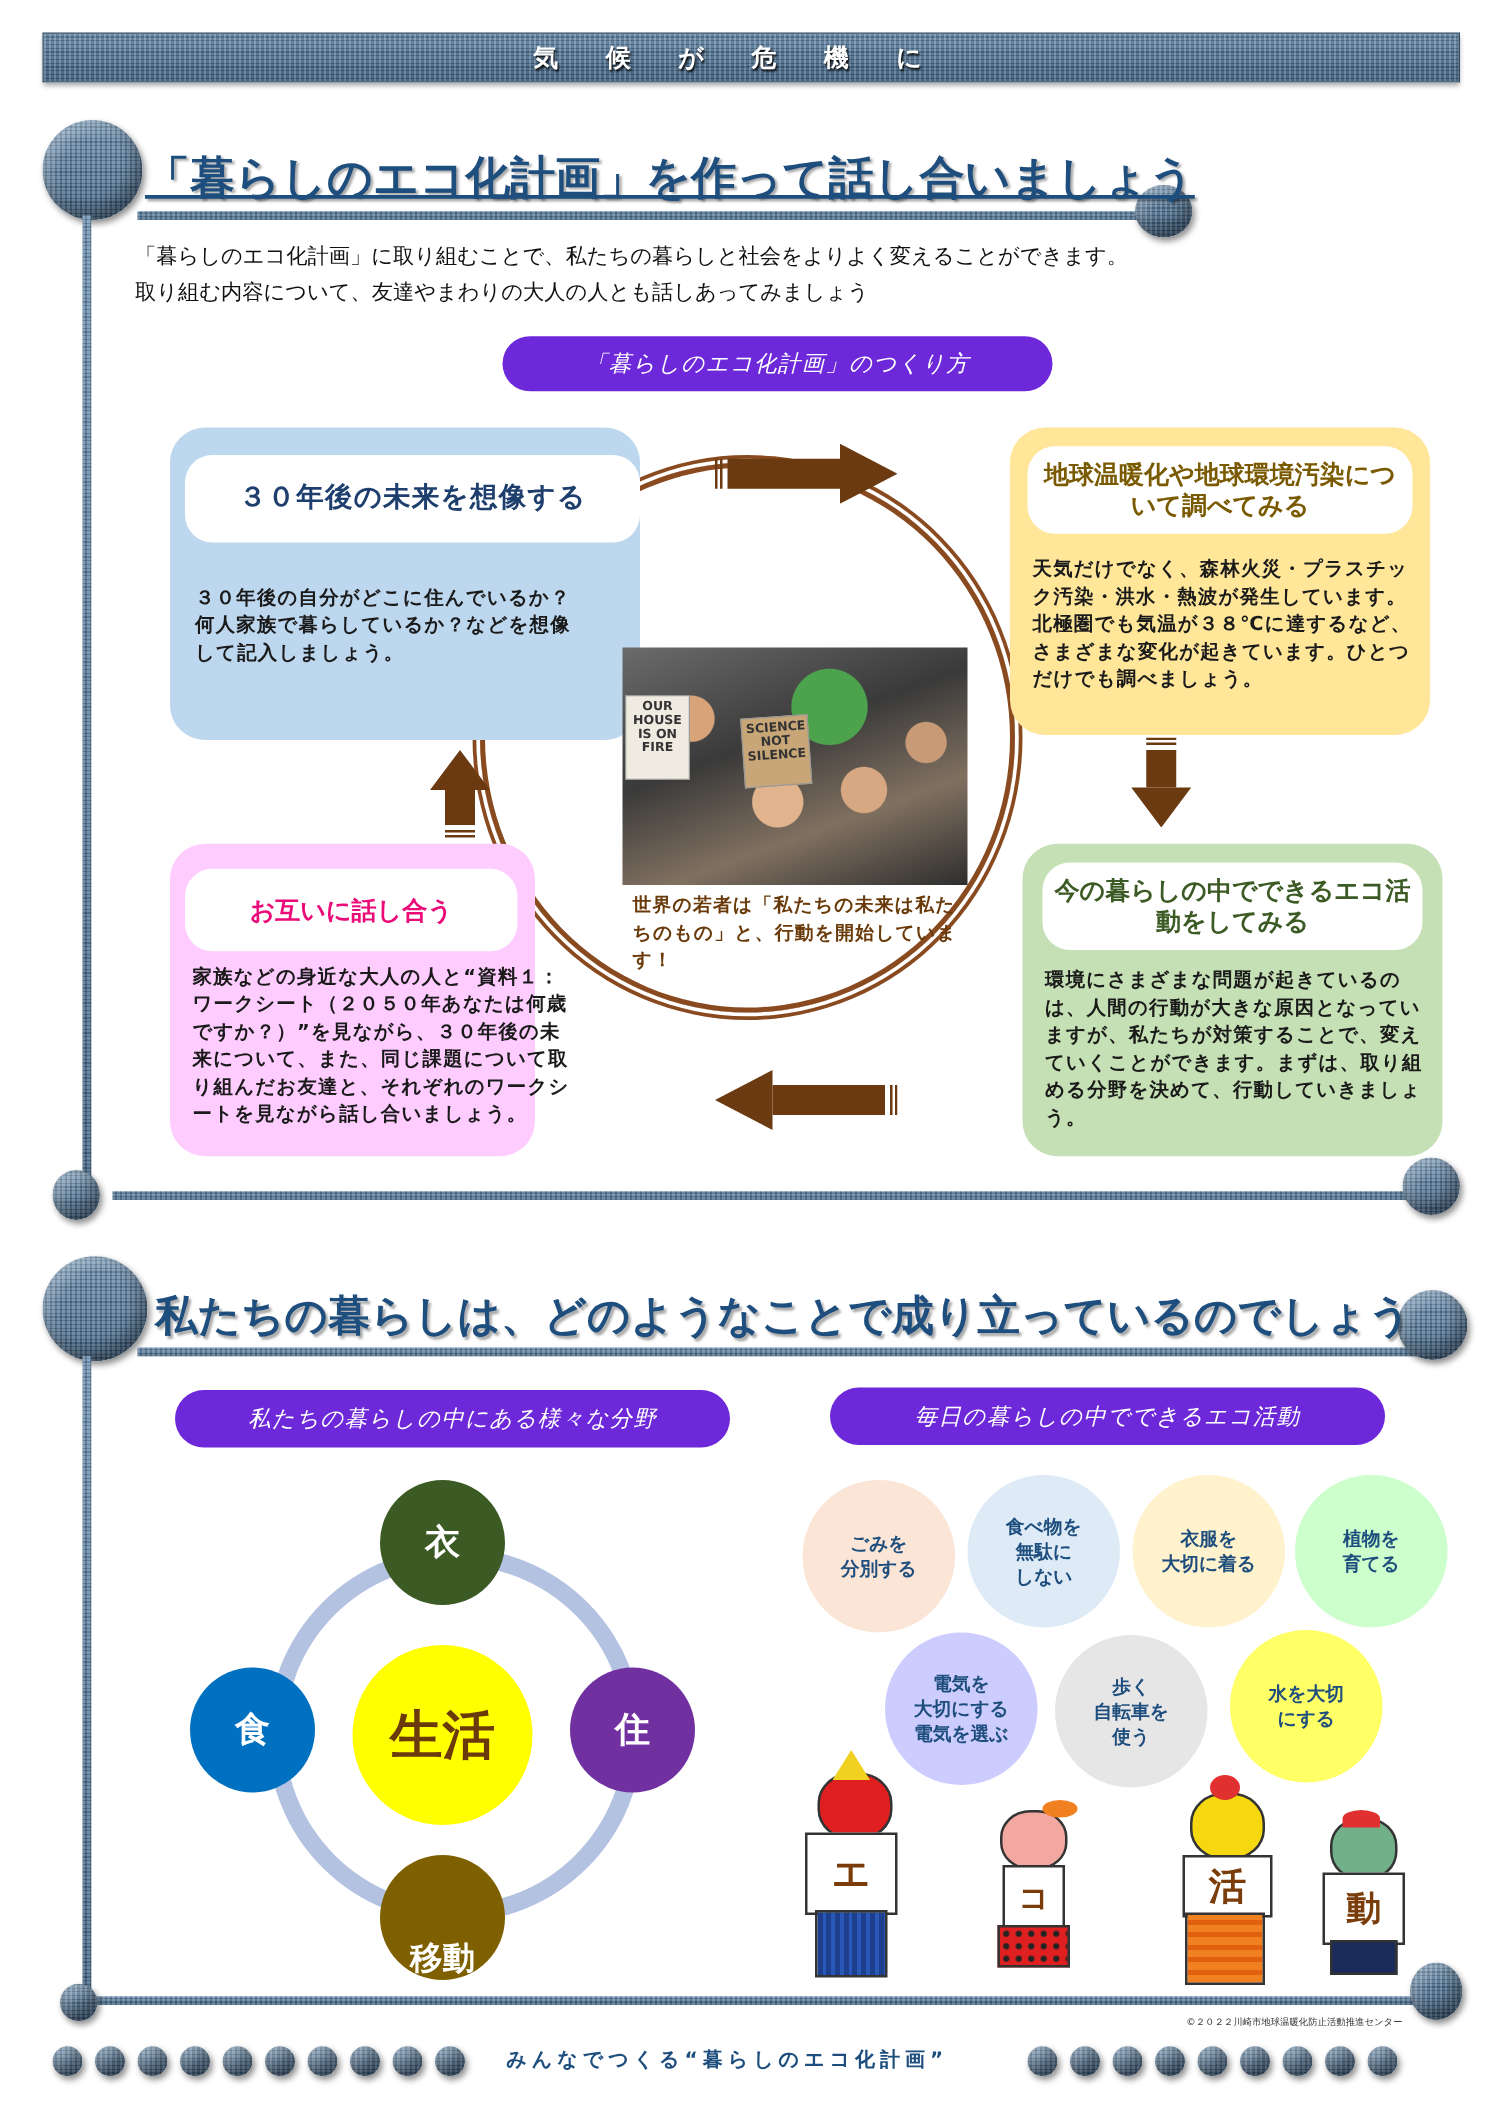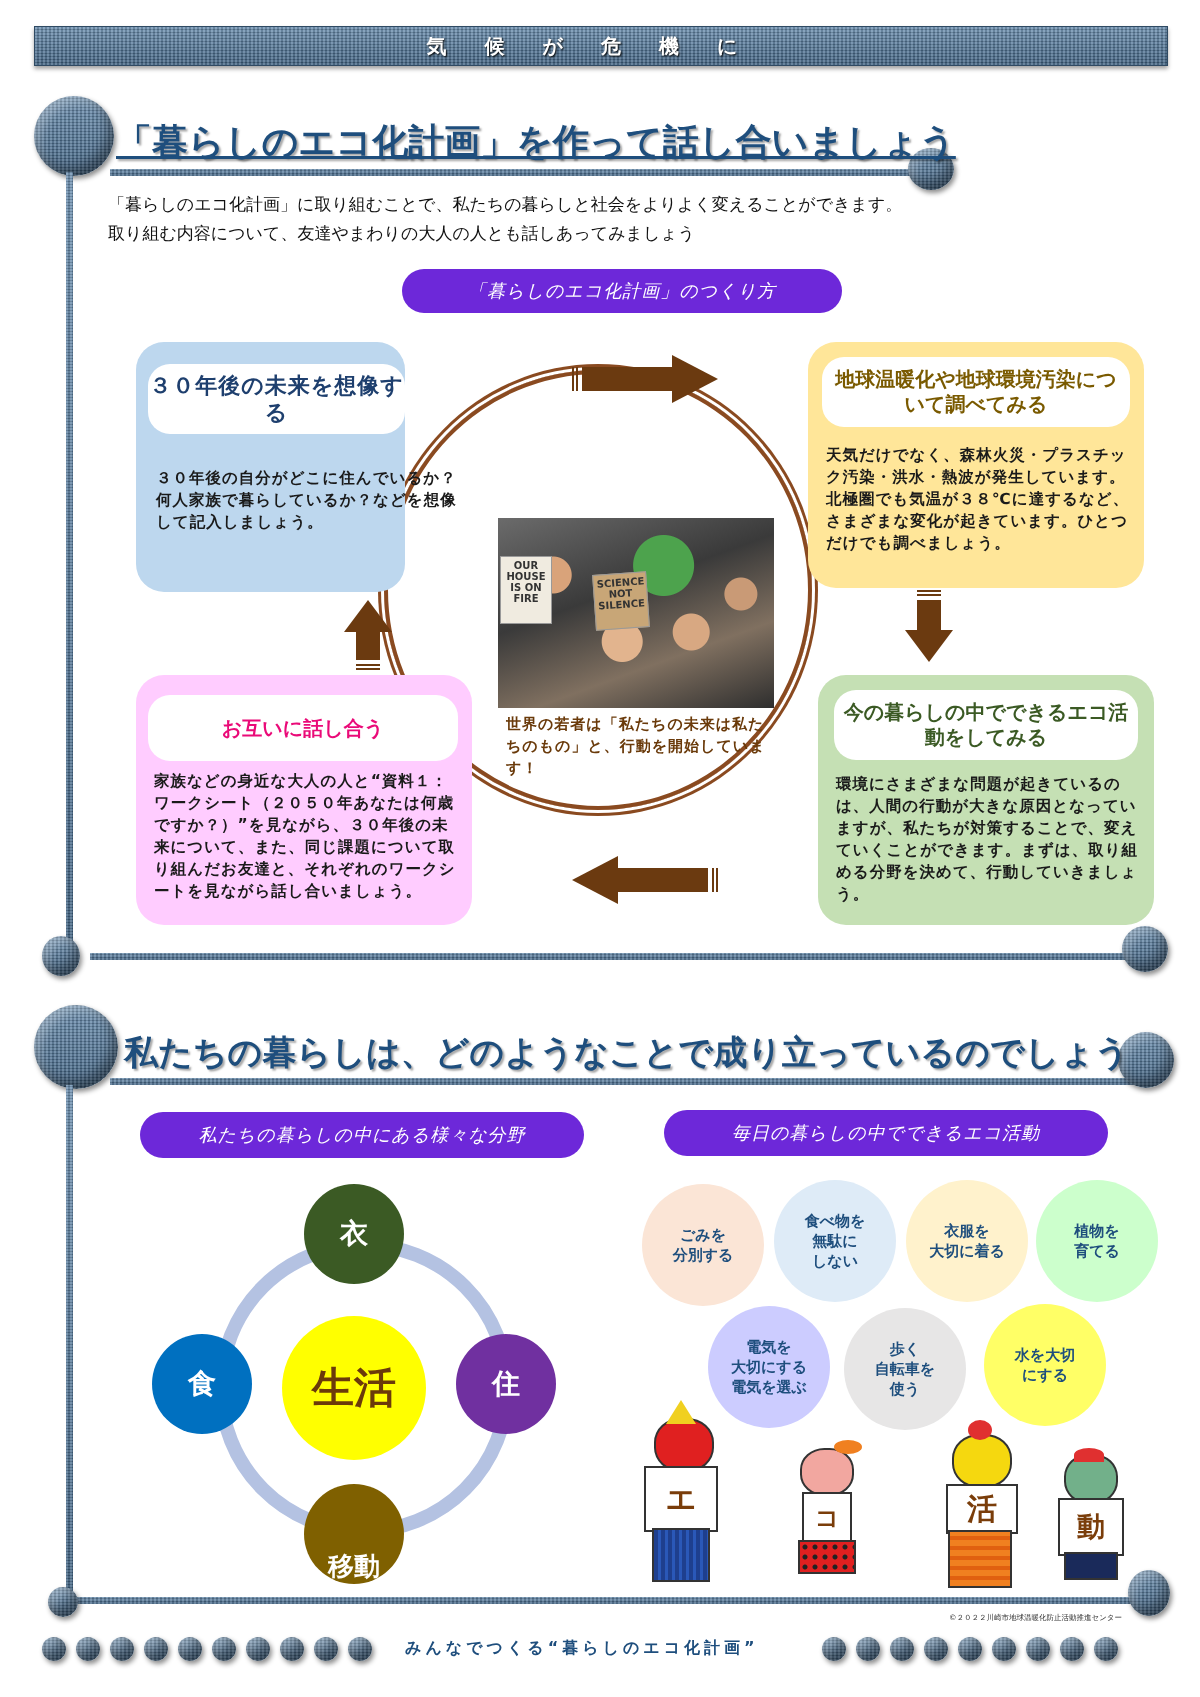--- a/index.html
+++ b/index.html
@@ -57,42 +57,42 @@
 <div class="sec-title" style="left:116px;top:118px;font-size:36px;text-decoration:underline;">「暮らしのエコ化計画」を作って話し合いましょう</div>
 <div class="intro" style="top:193px;">「暮らしのエコ化計画」に取り組むことで、私たちの暮らしと社会をよりよく変えることができます。</div>
 <div class="intro" style="top:222px;">取り組む内容について、友達やまわりの大人の人とも話しあってみましょう</div>
 
 <div class="pill" style="left:402px;top:269px;width:440px;height:44px;">
   <span>「暮らしのエコ化計画」のつくり方</span>
 </div>
 
 <div class="ring"></div>
 
-<div class="card" style="left:136px;top:342px;width:269px;height:250px;background:#bdd7ee;">
+<div class="card" style="left:136px;top:342px;width:376px;height:250px;background:#bdd7ee;">
   <div class="head" style="top:22px;height:70px;font-size:22px;color:#1e3f6e;letter-spacing:1px;">
       <span>３０年後の未来を想像する</span>
     </div>
   <div class="body" style="left:20px;top:125px;width:305px;">３０年後の自分がどこに住んでいるか？　何人家族で暮らしているか？などを想像して記入しましょう。</div>
 </div>
 
 <div class="card" style="left:808px;top:342px;width:336px;height:246px;background:#ffe699;">
   <div class="head" style="left:14px;right:14px;top:15px;height:70px;font-size:20px;color:#7a5a00;padding:0 6px;">
       <span>地球温暖化や地球環境汚染について調べてみる</span>
     </div>
   <div class="body" style="left:18px;top:102px;width:308px;">天気だけでなく、森林火災・プラスチック汚染・洪水・熱波が発生しています。北極圏でも気温が３８℃に達するなど、さまざまな変化が起きています。ひとつだけでも調べましょう。</div>
 </div>
 
 <div class="card" style="left:818px;top:675px;width:336px;height:250px;background:#c5e0b4;">
   <div class="head" style="left:16px;right:16px;top:15px;height:70px;font-size:20px;color:#3b5a24;padding:0 6px;">
       <span>今の暮らしの中でできるエコ活動をしてみる</span>
     </div>
   <div class="body" style="left:18px;top:98px;width:308px;">環境にさまざまな問題が起きているのは、人間の行動が大きな原因となっていますが、私たちが対策することで、変えていくことができます。まずは、取り組める分野を決めて、行動していきましょう。</div>
 </div>
 
-<div class="card" style="left:136px;top:675px;width:336px;height:250px;background:#ffccff;">
+<div class="card" style="left:136px;top:675px;width:292px;height:250px;background:#ffccff;">
   <div class="head" style="left:12px;right:14px;top:20px;height:66px;font-size:20px;color:#ea0a78;">
       <span>お互いに話し合う</span>
     </div>
   <div class="body" style="left:18px;top:95px;width:310px;">家族などの身近な大人の人と“資料１：ワークシート（２０５０年あなたは何歳ですか？）”を見ながら、３０年後の未来について、また、同じ課題について取り組んだお友達と、それぞれのワークシートを見ながら話し合いましょう。</div>
 </div>
 
 <svg class="arrow" style="left:572px;top:355px;" width="146" height="48" viewBox="0 0 146 48">
   <rect x="0" y="12" width="2" height="24" fill="#6b3a10"></rect>
     <rect x="4" y="12" width="2" height="24" fill="#6b3a10"></rect>
   <rect x="10" y="12" width="90" height="24" fill="#6b3a10"></rect>

